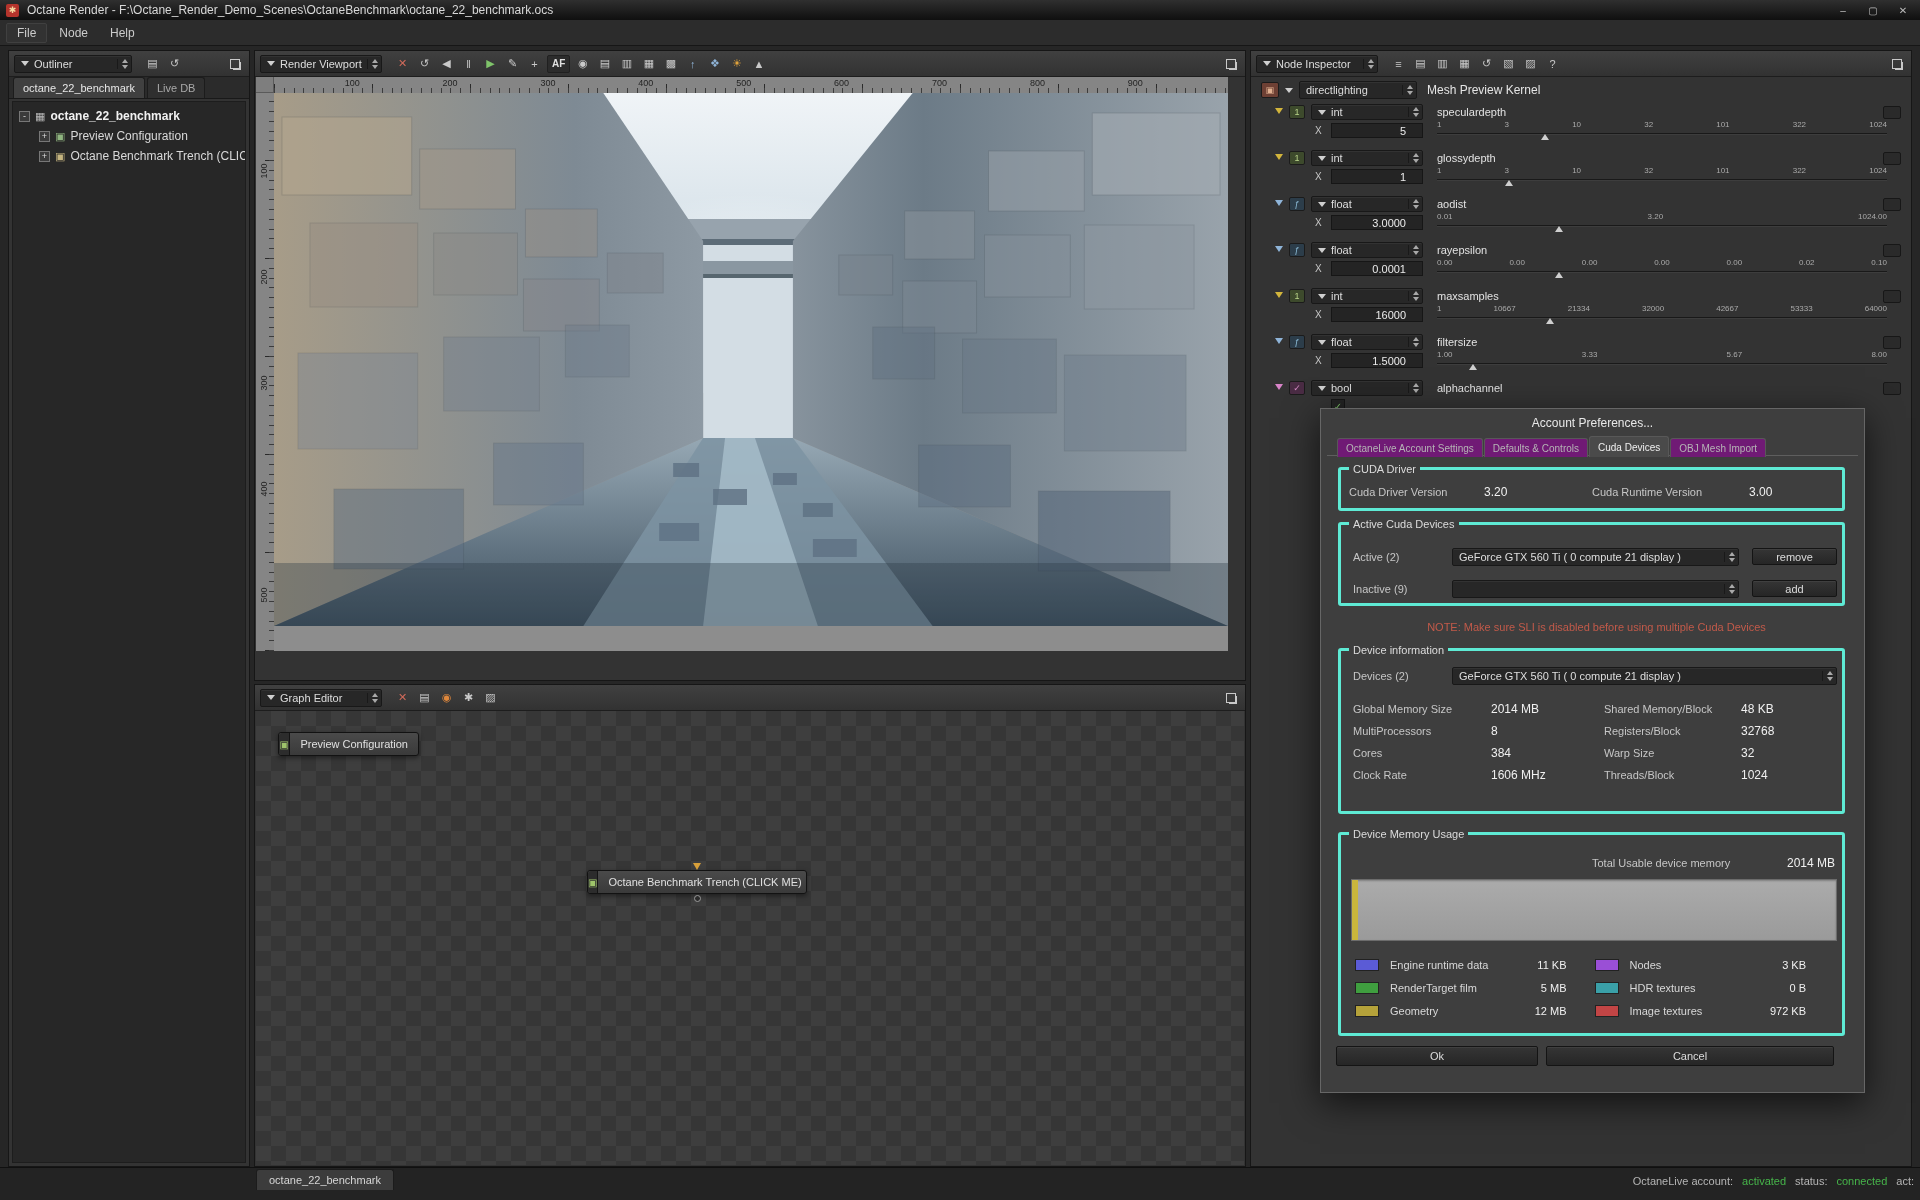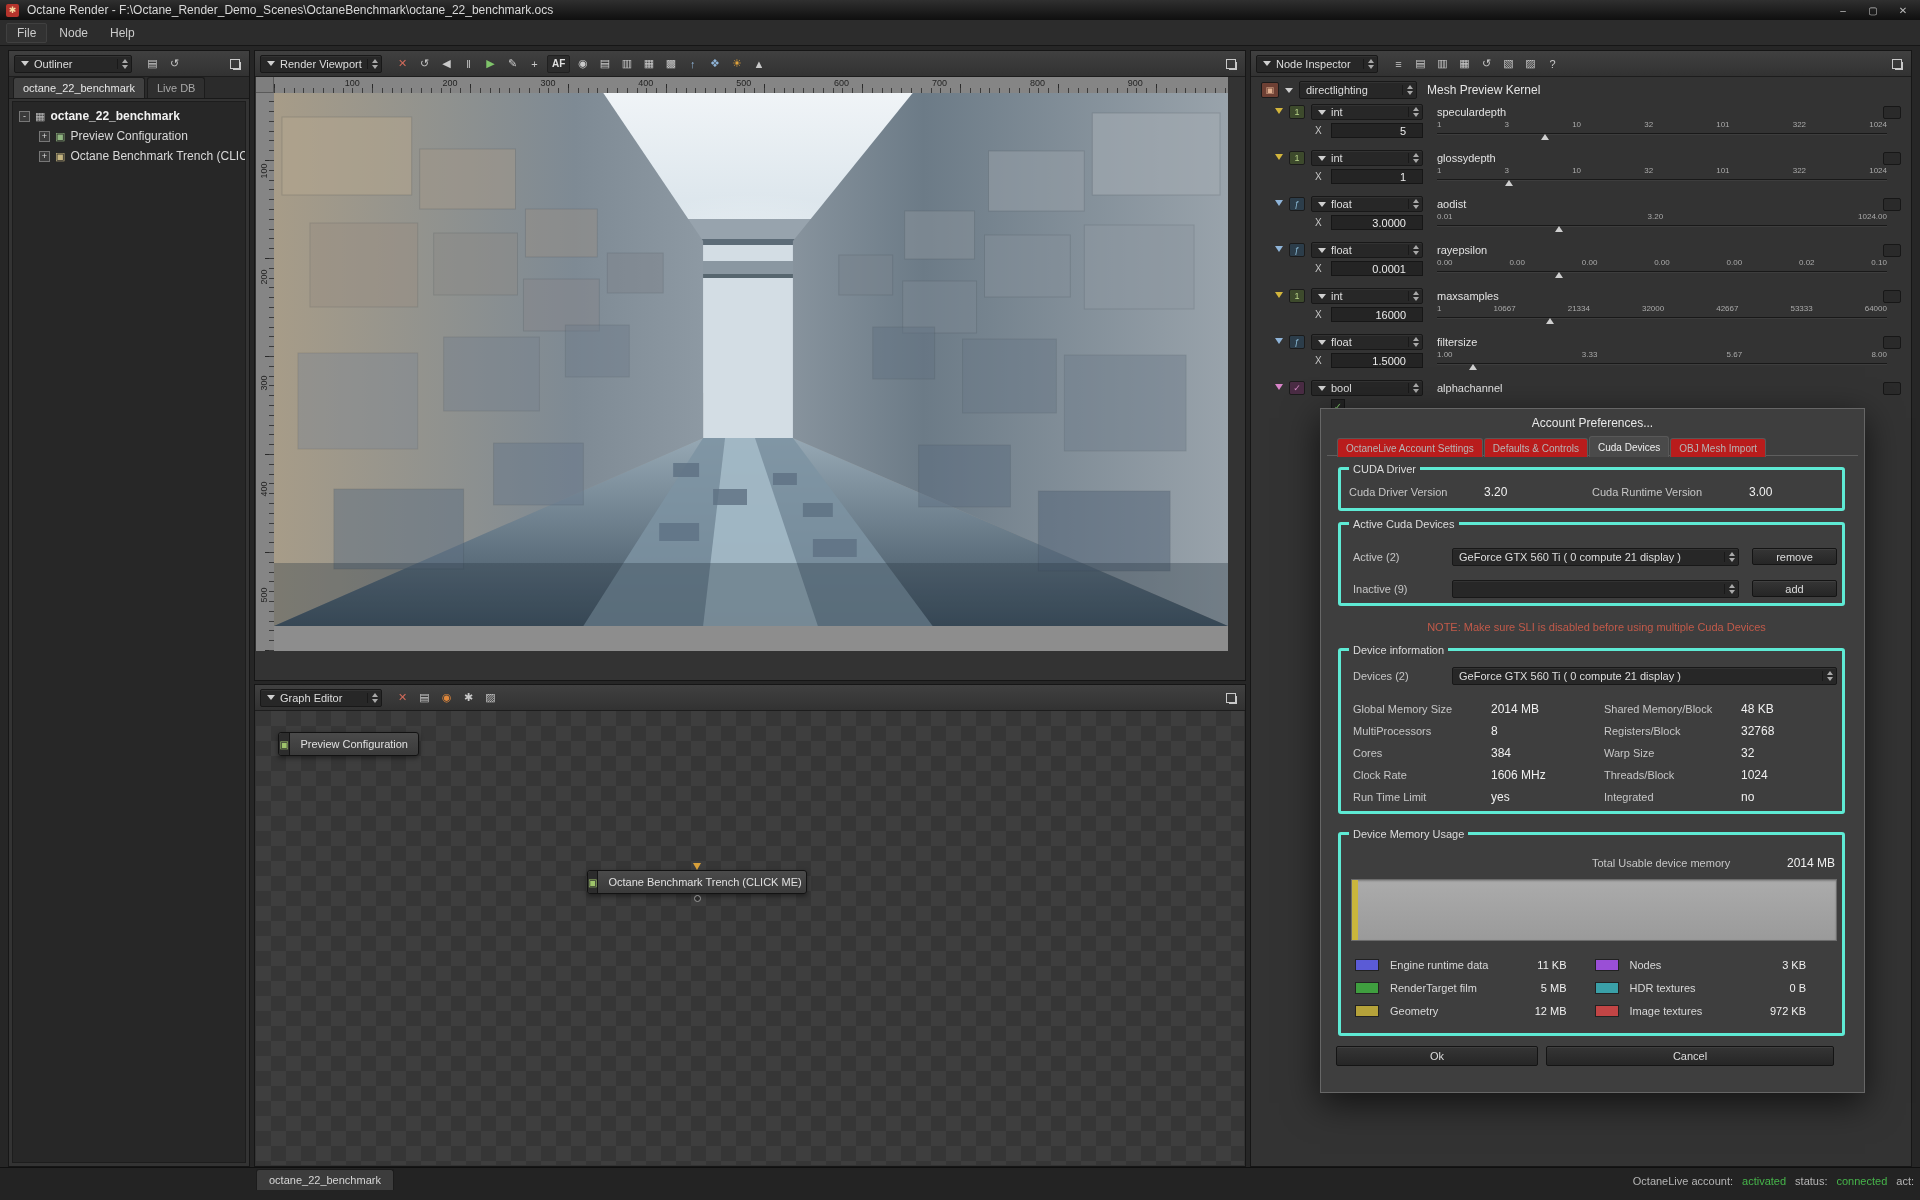--- a/index.html
+++ b/index.html
@@ -84,21 +84,21 @@
   .pcheck{position:absolute;left:80px;top:19px;width:14px;height:14px;background:#242424;border:1px solid #161616;color:#7fc46a;font-size:10px;display:flex;align-items:center;justify-content:center;box-sizing:border-box;}
   .pslider{position:absolute;left:186px;right:24px;top:15px;height:28px;}
   .pticks{display:flex;justify-content:space-between;font-size:8px;color:#aaa;height:11px;}
   .tick{line-height:11px;}
   .ptrack{height:3px;border-bottom:1px solid #191919;box-shadow:0 1px 0 rgba(255,255,255,.05);}
   .pthumb{position:absolute;top:15px;margin-left:-4px;width:0;height:0;border-left:4px solid transparent;border-right:4px solid transparent;border-bottom:6px solid #cfcfcf;}
   
   #dialog{position:absolute;left:1277px;top:408px;width:545px;height:685px;background:#3e3e3e;border:1px solid #666;box-shadow:0 10px 34px rgba(0,0,0,.65);z-index:50;box-sizing:border-box;margin-left:43px;}
   .dlg-title{position:absolute;left:0;right:0;top:7px;text-align:center;font-size:12px;color:#e8e8e8;}
   #dlg-tabs{position:absolute;left:16px;top:27px;display:flex;align-items:flex-end;z-index:2;}
-  .dtab{height:18px;display:flex;align-items:center;padding:0 8px;font-size:10px;background:#b91c1c;color:#b5b5b5;border:1px solid #585858;border-bottom:none;border-radius:3px 3px 0 0;margin-right:1px;white-space:nowrap;}
+  .dtab{height:18px;display:flex;align-items:center;padding:0 8px;font-size:10px;background:#701a75;color:#b5b5b5;border:1px solid #585858;border-bottom:none;border-radius:3px 3px 0 0;margin-right:1px;white-space:nowrap;}
   .dtab.active{background:#4a4a4a;color:#efefef;height:20px;}
   .dlg-sep{position:absolute;left:6px;right:6px;top:46px;border-top:1px solid #5e5e5e;z-index:1;}
   .fs{position:absolute;border:3px solid #5eead4;border-radius:3px;box-sizing:border-box;}
   .fs-legend{position:absolute;top:-7px;left:8px;background:#3e3e3e;padding:0 4px;font-size:11px;color:#dcdcdc;white-space:nowrap;}
   .flabel{position:absolute;font-size:11px;color:#c6c6c6;white-space:nowrap;}
   .fvalue{position:absolute;font-size:12px;color:#f0f0f0;white-space:nowrap;}
   .combo.fsc{position:absolute;height:18px;}
   .dlg-note{position:absolute;left:0;right:0;top:212px;text-align:center;font-size:11px;color:#c25a4a;padding-left:8px;}
   #stats{position:absolute;left:0;top:48px;right:0;}
   .srow{position:relative;height:22px;}
@@ -633,26 +633,20 @@
             <span class="sv">384</span>
             <span class="sl c2">Warp Size</span>
             <span class="sv v2">32</span>
           </div>
           <div class="srow">
             <span class="sl">Clock Rate</span>
             <span class="sv">1606 MHz</span>
             <span class="sl c2">Threads/Block</span>
             <span class="sv v2">1024</span>
           </div>
-          <div class="srow">
-            <span class="sl">Run Time Limit</span>
-            <span class="sv">yes</span>
-            <span class="sl c2">Integrated</span>
-            <span class="sv v2">no</span>
-          </div>
         </div>
     </div>
 
     <div class="fs" style="left:17px;top:423px;width:507px;height:204px">
       <span class="fs-legend">Device Memory Usage</span>
       <span class="flabel" style="left:251px;top:22px">Total Usable device memory</span>
       <span class="fvalue" style="left:446px;top:21px">2014 MB</span>
       <div class="membar" style="left:10px;top:44px;width:486px;height:62px">
         <i id="memused" style="width: 1.2%; background: rgb(201, 182, 60);"></i>
       </div>

